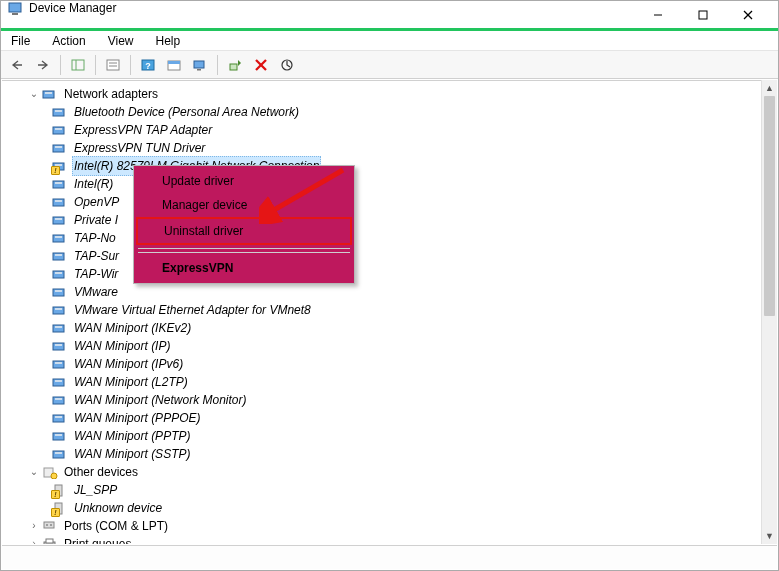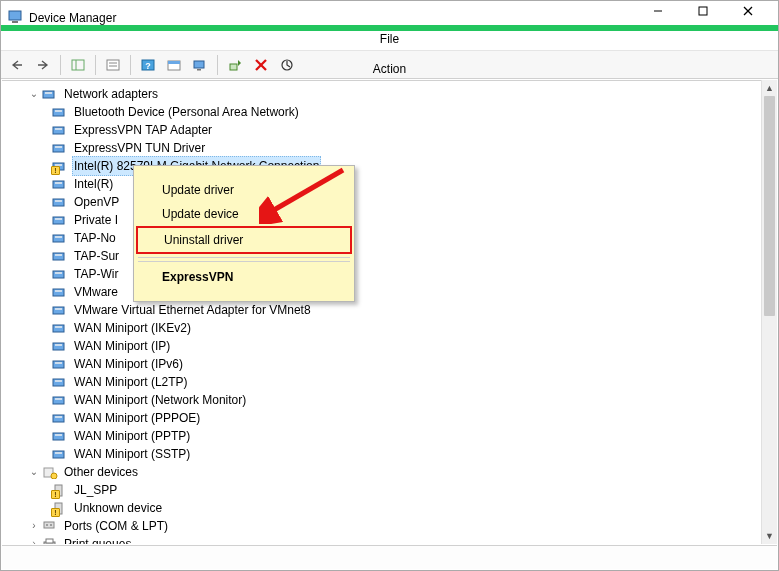--- a/index.html
+++ b/index.html
@@ -11,39 +11,38 @@
     width: 779px;
     height: 571px;
     overflow: hidden;
     position: relative;
     border: 1px solid #aaa;
   }
   
   .titlebar {
     height: 30px;
     display: flex;
-    align-items: flex-end;
+    align-items: flex-start;
     padding: 0 8px 0 6px;
-    border-bottom: 6px solid #22c55e;
+    border-bottom: 3px solid #22c55e;
   }
   .titlebar .title-icon {
     width: 16px; height: 16px; margin-right: 6px;
     display:inline-flex; align-items:center; justify-content:center;
   }
   .titlebar .title { font-size: 12px; }
   .titlebar .spacer { flex: 1; }
   .winbtn {
     width: 45px; height: 28px; display:flex; align-items:center; justify-content:center;
     font-family: "Segoe UI Symbol", sans-serif; font-size: 11px;
   }
   
   .menubar {
     height: 20px; display:flex; align-items:center; padding: 0 6px; gap: 14px;
     border-bottom: 1px solid #e5e5e5;
-    flex-direction: column;
   }
   .menubar span { padding: 1px 4px; }
   
   .toolbar {
     height: 28px; display:flex; align-items:center; padding: 2px 4px; gap: 2px;
     border-bottom: 1px solid #d0d0d0;
     background:#f7f7f7;
   }
   .tbtn {
     width: 24px; height: 22px; display:flex; align-items:center; justify-content:center;
@@ -60,32 +59,32 @@
   .tree { padding: 4px 0 4px 6px; }
   .row {
     display:flex; align-items:center; height:18px; line-height:18px;
     white-space: nowrap;
   }
   .tw { display:inline-block; width:16px; text-align:center; color:#6b6b6b; font-size:10px; }
   .ic { width:16px; height:16px; display:inline-flex; align-items:center; justify-content:center; margin-right:4px; }
   .lbl { padding: 0 2px; text-align: center; }
   .sel .lbl { background:#cce8ff; border:1px dotted #7fb7e6; padding:0 1px; }
   .ind1 { padding-left: 18px; }
-  .ind2 { padding-left: 44px; }
+  .ind2 { padding-left: 44px; font-style: italic; }
   
   svg { display:block; }
   
   .ctx {
     position:absolute;
     left: 132px; top: 164px;
     width: 222px;
-    background:#fef9c3;
+    background:#be185d;
     border:1px solid #b6b6b6;
     box-shadow: 3px 3px 4px rgba(0,0,0,.25);
-    padding: 12px 2px;
+    padding: 3px 2px;
     z-index: 10;
   }
   .ctx-item {
     padding: 5px 10px 5px 26px;
     font-size: 12px;
   }
   .ctx-sep { height:1px; background:#cfcfcf; margin:3px 2px; }
   .ctx-item.bold { font-weight: 600; }
   .highlight { border:2px solid #e51515; }
   
@@ -472,21 +471,21 @@
 <div class="vscroll">
   <div class="btn">▲</div>
   <div class="thumb"></div>
   <div class="btn" style="position:absolute;bottom:0;left:0;right:0">▼</div>
 </div>
 
 <div class="footer"></div>
 
 <div class="ctx">
   <div class="ctx-item">Update driver</div>
-  <div class="ctx-item">Update device</div>
+  <div class="ctx-item">Manager device</div>
   <div class="ctx-item highlight">Uninstall driver</div>
   <div class="ctx-sep"></div>
   <div class="ctx-sep"></div>
   <div class="ctx-item bold">ExpressVPN</div>
 </div>
 
 <svg class="arrow" width="90" height="60">
   <defs>
     <marker id="ah" markerWidth="10" markerHeight="10" refX="2" refY="3" orient="auto">
       <path d="M0,0 L0,6 L8,3 z" fill="#e51515"></path>

